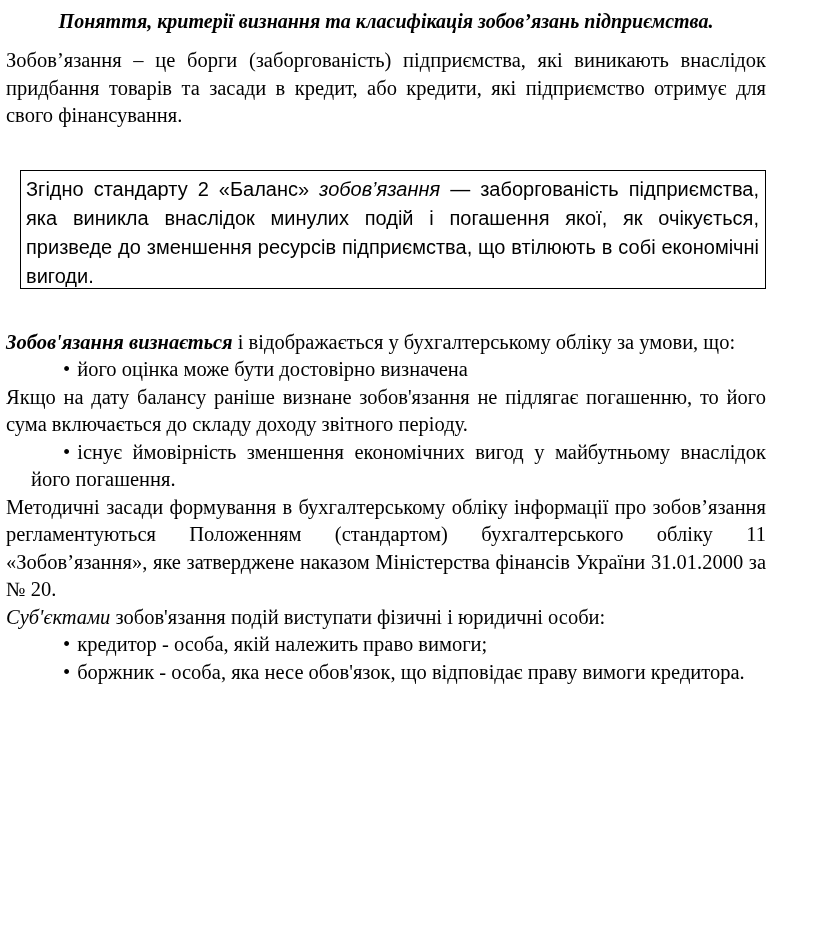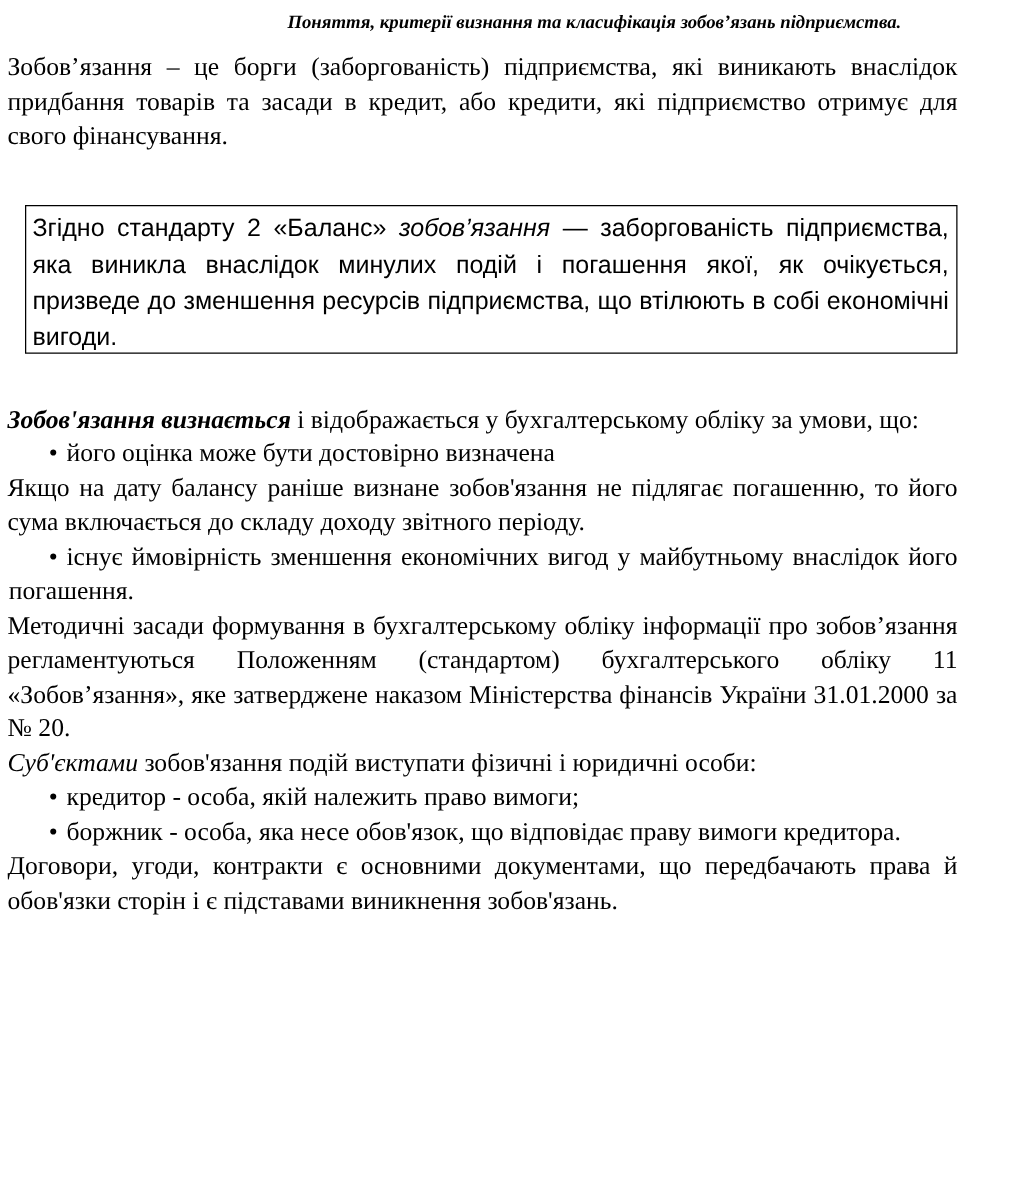--- a/index.html
+++ b/index.html
@@ -11,24 +11,24 @@
     color: #000000;
     font-family: "Liberation Serif", serif;
   }
   .page {
     width: 816px;
     height: 949px;
     padding: 8px 50px 0 6px;
   }
   .title {
     font-family: "Liberation Serif", serif;
-    font-size: 15px;
+    font-size: 20px;
     font-weight: bold;
     font-style: italic;
-    text-align: right;
+    text-align: center;
     line-height: 1.15;
     max-width: 670px;
     margin: 2px auto 14px auto;
   }
   p.body {
     font-size: 20.5px;
     line-height: 27.5px;
     text-align: justify;
     text-justify: inter-word;
   }
@@ -42,21 +42,21 @@
   .box-text {
     font-family: "Liberation Sans", sans-serif;
     font-size: 20px;
     line-height: 29px;
     text-align: justify;
     text-justify: inter-word;
   }
   .bi { font-style: italic; font-weight: bold; }
   i { font-style: italic; }
   p.bullet {
-    margin-left: 1px;
+    margin-left: 25px;
     text-indent: 32px;
   }
   .marker {
     display: inline;
     padding-right: 7px;
   }
 </style>
 </head>
 <body>
 
@@ -80,15 +80,14 @@
 
   <p class="body">Методичні засади формування в бухгалтерському обліку інформації про зобов’язання регламентуються Положенням (стандартом) бухгалтерського обліку 11 «Зобов’язання», яке затверджене наказом Міністерства фінансів України 31.01.2000 за № 20.</p>
 
   <p class="body"><i>Суб'єктами</i><span> зобов'язання подій виступати фізичні і юридичні особи:</span></p>
 
   <p class="body bullet"><span class="marker">•</span><span>кредитор - особа, якій належить право вимоги;</span></p>
 
   <p class="body bullet"><span class="marker">•</span><span>боржник - особа, яка несе обов'язок, що відповідає праву вимоги кредитора.</span></p>
 
 
-  <p class="body">Договори, угоди, контракти є основними документами, що передбачають права й обов'язки сторін і є підставами виникнення зобов'язань.</p>
 
 </div>
 
 </body></html>

